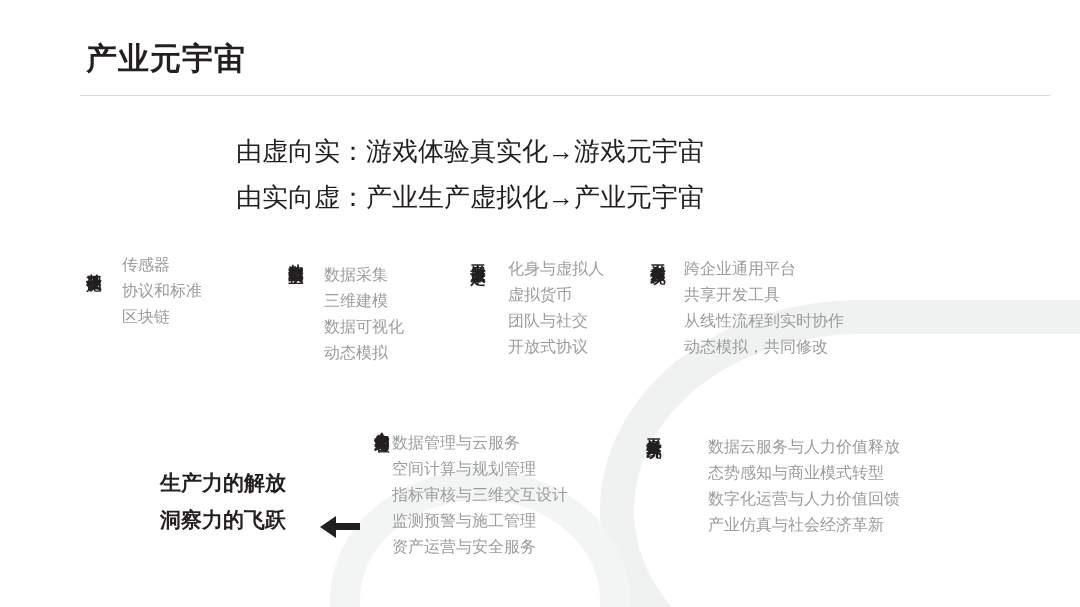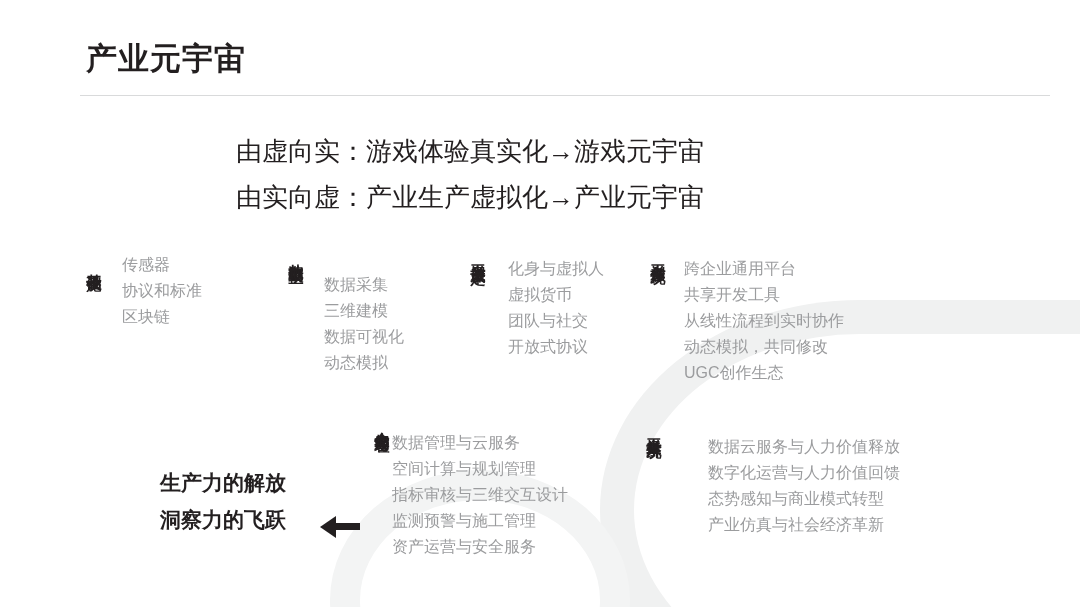--- a/index.html
+++ b/index.html
@@ -142,42 +142,41 @@
 </div>
 
 <div class="vlabel" style="left:86px; top:262px; height:122px;">基础设施</div>
 <div class="col-list" style="left:122px; top:252px;">
   <div>传感器</div>
   <div>协议和标准</div>
   <div>区块链</div>
 </div>
 
 <div class="vlabel" style="left:288px; top:252px; height:140px;">从数据到模型</div>
-<div class="col-list" style="left:324px; top:272px;">
+<div class="col-list" style="left:324px; top:262px;">
   <div>数据采集</div>
   <div>三维建模</div>
   <div>数据可视化</div>
   <div>动态模拟</div>
 </div>
 
 <div class="vlabel" style="left:470px; top:252px; height:140px;">平台底层设定</div>
 <div class="col-list" style="left:508px; top:256px;">
   <div>化身与虚拟人</div>
   <div>虚拟货币</div>
   <div>团队与社交</div>
   <div>开放式协议</div>
 </div>
 
 <div class="vlabel" style="left:650px; top:252px; height:140px;">平台创作系统</div>
 <div class="col-list" style="left:684px; top:256px;">
   <div>跨企业通用平台</div>
   <div>共享开发工具</div>
   <div>从线性流程到实时协作</div>
   <div>动态模拟，共同修改</div>
-  <div>UGC创作生态</div>
 </div>
 
 <div class="bold-list" style="left:128px; top:432px; width:190px;margin-top:32px;">
   <div>生产力的解放</div>
   <div>洞察力的飞跃</div>
 </div>
 
 <div class="arrow-shaft"></div>
 <div class="arrow-left"></div>
 
@@ -186,16 +185,16 @@
   <div>数据管理与云服务</div>
   <div>空间计算与规划管理</div>
   <div>指标审核与三维交互设计</div>
   <div>监测预警与施工管理</div>
   <div>资产运营与安全服务</div>
 </div>
 
 <div class="vlabel" style="left:646px; top:426px; height:140px;">平台经济系统</div>
 <div class="col-list" style="left:708px; top:434px;">
   <div>数据云服务与人力价值释放</div>
+  <div>态势感知与商业模式转型</div>
   <div>数字化运营与人力价值回馈</div>
-  <div>态势感知与商业模式转型</div>
   <div>产业仿真与社会经济革新</div>
 </div>
 
 </body></html>

